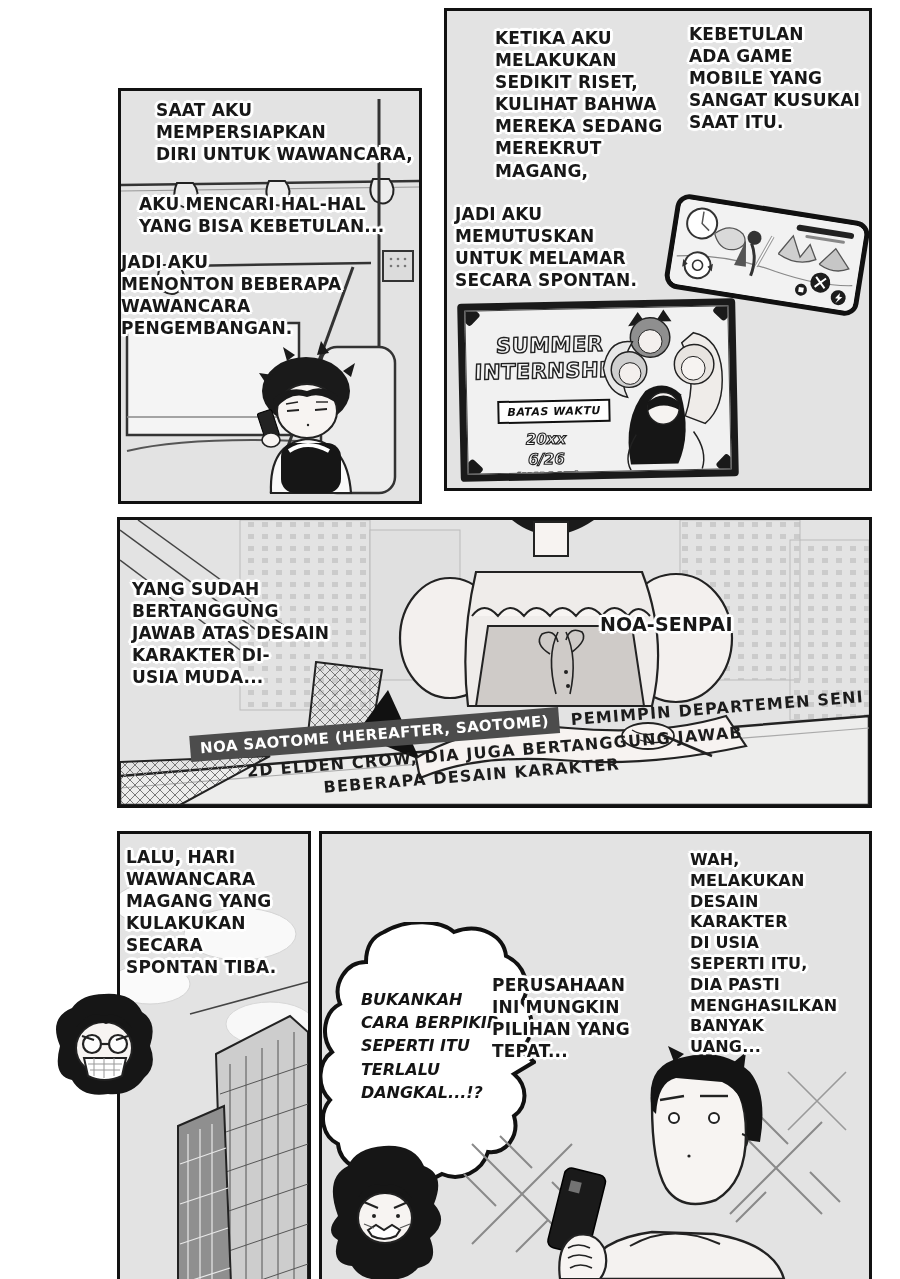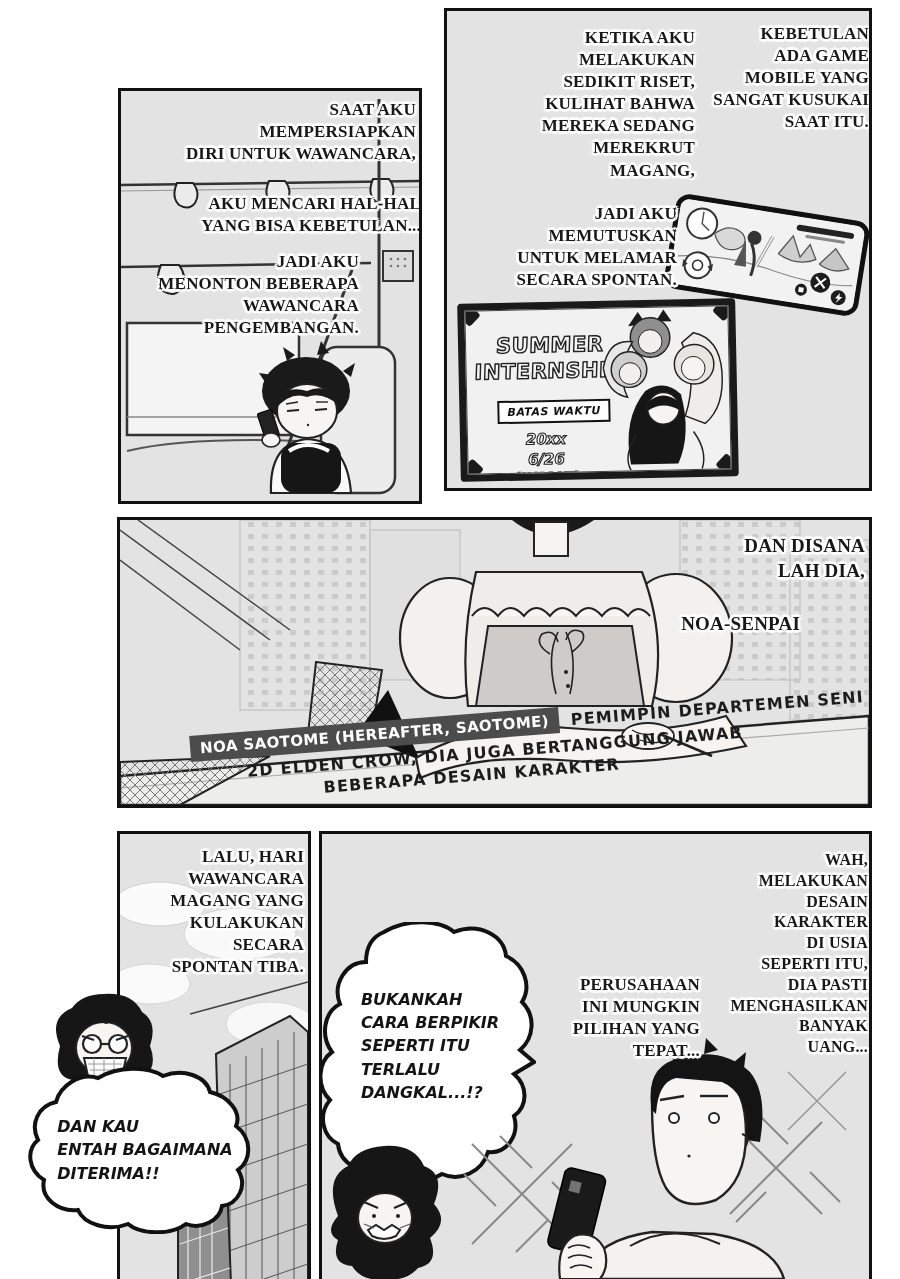--- a/index.html
+++ b/index.html
@@ -6,25 +6,25 @@
   body{width:900px;height:1279px;overflow:hidden;background:#ffffff;
        font-family:"DejaVu Sans",sans-serif;}
   #page{position:relative;width:900px;height:1279px;background:#ffffff;}
 
   .panel{position:absolute;background:#e3e3e3;border:3px solid #111;
          box-sizing:border-box;overflow:hidden;}
   .panel.no-bottom{border-bottom:none;}
 
   .caption{position:absolute;z-index:4;font-weight:bold;color:#181818;
            font-size:17px;line-height:1.3;letter-spacing:.2px;
-           text-align:right;white-space:pre-line;
+           text-align:left;white-space:pre-line;
            text-shadow:-2px -2px 0 #fff,0 -2px 0 #fff,2px -2px 0 #fff,
                        -2px 0 0 #fff,2px 0 0 #fff,
                        -2px 2px 0 #fff,0 2px 0 #fff,2px 2px 0 #fff,
-                       -3px 0 1px #fff,3px 0 1px #fff,0 3px 1px #fff,0 -3px 1px #fff;font-family:Liberation Serif, serif;}
+                       -3px 0 1px #fff,3px 0 1px #fff,0 3px 1px #fff,0 -3px 1px #fff;}
   .caption.small{font-size:16px;}
   .caption.big{font-size:19px;}
 
   .bubble{position:absolute;}
   .bubble svg{position:absolute;inset:0;width:100%;height:100%;}
   .bubble .bubble-label{position:absolute;inset:0;display:flex;align-items:center;
            justify-content:center;text-align:left;font-weight:bold;font-style:italic;
            font-size:16px;line-height:1.45;color:#141414;white-space:pre-line;z-index:2;}
 
   .art{position:absolute;inset:0;width:100%;height:100%;z-index:1;}
@@ -256,22 +256,25 @@
       <path d="M430,134 q-16,-10 -8,-20 q12,-6 16,8 M452,132 q16,-12 10,-20 q-12,-6 -16,8" fill="none" stroke="#222" stroke-width="1.6"></path>
       <circle cx="446" cy="152" r="2" fill="#222"></circle>
         <circle cx="448" cy="166" r="2" fill="#222"></circle>
 
       <path d="M296,238 Q360,200 448,208 Q540,216 606,196 L626,226 Q524,248 440,240 Q356,234 300,258 Z" fill="#f7f3f1" stroke="#222" stroke-width="2.2"></path>
       <ellipse cx="528" cy="216" rx="26" ry="13" fill="#f7f3f1" stroke="#222" stroke-width="1.8"></ellipse>
       <path d="M540,214 L592,236" stroke="#222" stroke-width="2.5"></path>
       <path d="M512,210 q10,6 22,4 M520,220 q10,4 20,2" fill="none" stroke="#222" stroke-width="1.3"></path>
     </svg>
 
-    <div class="caption big" style="left:495px;top:14px;width:250px;">DAN DISANA
-LAH DIA,</div>
+    <div class="caption" style="left:12px;top:58px;width:238px;">YANG SUDAH
+BERTANGGUNG
+JAWAB ATAS DESAIN
+KARAKTER DI-
+USIA MUDA...</div>
     <div class="caption big" style="left:480px;top:92px;width:200px;">NOA-SENPAI</div>
 
     <div class="noa-desc" style="left:72px;top:216px;">
       <div class="noa-row1">
         <span class="name-box">NOA SAOTOME (HEREAFTER, SAOTOME)</span>
         <span class="desc-line">PEMIMPIN DEPARTEMEN SENI</span>
       </div>
       <div class="noa-row2"><span class="desc-line">2D ELDEN CROW, DIA JUGA BERTANGGUNG JAWAB</span></div>
       <div class="noa-row3"><span class="desc-line">BEBERAPA DESAIN KARAKTER</span></div>
     </div>
@@ -406,25 +409,14 @@
     <ellipse cx="58" cy="56" rx="28" ry="26" fill="#f7f4f2" stroke="#222" stroke-width="2"></ellipse>
     <path d="M30,46 Q44,26 60,32 Q78,24 86,46 L86,36 Q72,18 58,24 Q42,18 30,36 Z" fill="#161616"></path>
     <circle cx="46" cy="52" r="9" fill="#fdfdfd" stroke="#222" stroke-width="2.2"></circle>
     <circle cx="72" cy="52" r="9" fill="#fdfdfd" stroke="#222" stroke-width="2.2"></circle>
     <line x1="55" y1="52" x2="63" y2="52" stroke="#222" stroke-width="2.2"></line>
     <path d="M36,44 l12,4 M82,44 l-12,4" stroke="#222" stroke-width="2"></path>
     <path d="M38,66 L80,66 L76,84 Q58,92 42,84 Z" fill="#fff" stroke="#222" stroke-width="2"></path>
     <path d="M42,72 h34 M44,78 h30 M48,66 v18 M58,66 v20 M68,66 v18" stroke="#999" stroke-width="1"></path>
   </svg>
 
-  <div class="bubble" style="left:26px;top:1066px;width:238px;height:168px;z-index:7;">
-    <svg viewBox="0 0 238 168">
-      <path d="M72,12 C92,0 122,0 137,10 C157,2 180,10 184,26 C202,30 216,46 210,60
-               C226,72 226,94 212,104 C222,120 212,138 196,140 C194,154 176,164 160,158
-               C144,170 114,168 102,158 C82,166 58,158 52,144 C32,146 14,132 18,114
-               C2,104 0,84 12,74 C4,58 12,40 30,36 C34,20 54,6 72,12 Z" fill="#ffffff" stroke="#111" stroke-width="4"></path>
-    </svg>
-    <div class="bubble-label" style="padding:10px 24px;">DAN KAU
-ENTAH BAGAIMANA
-DITERIMA!!</div>
-  </div>
 
 </div>
 
 </body></html>

